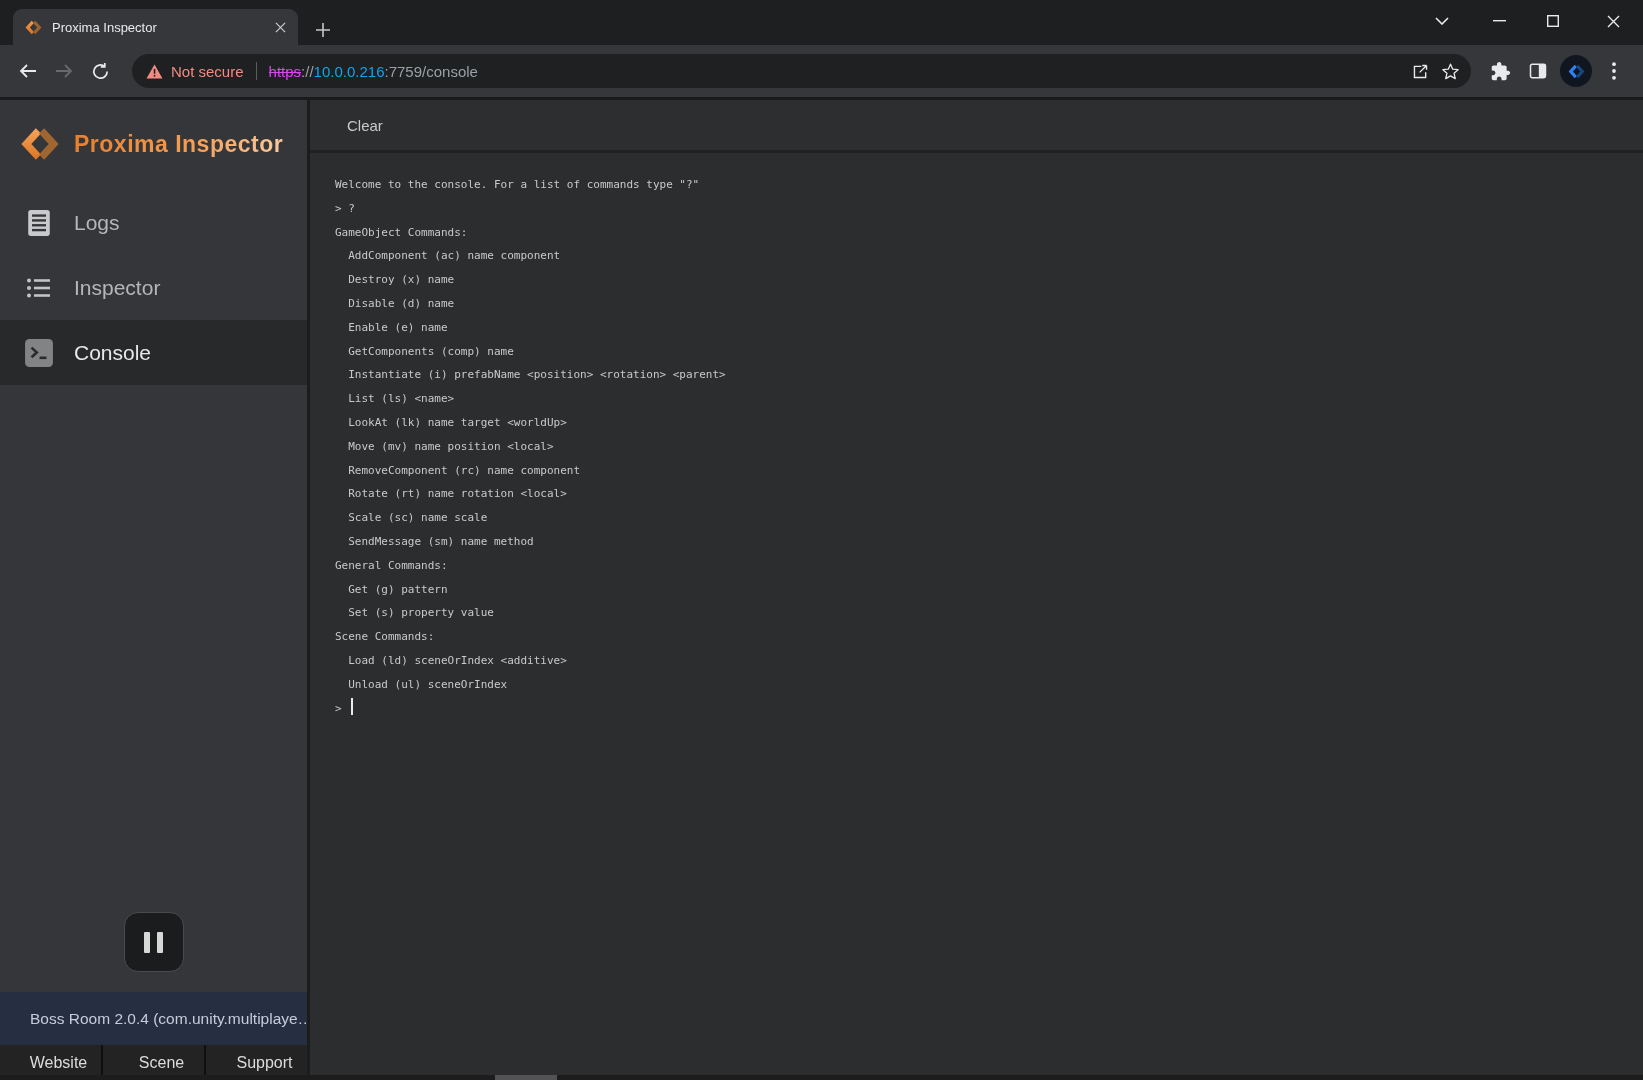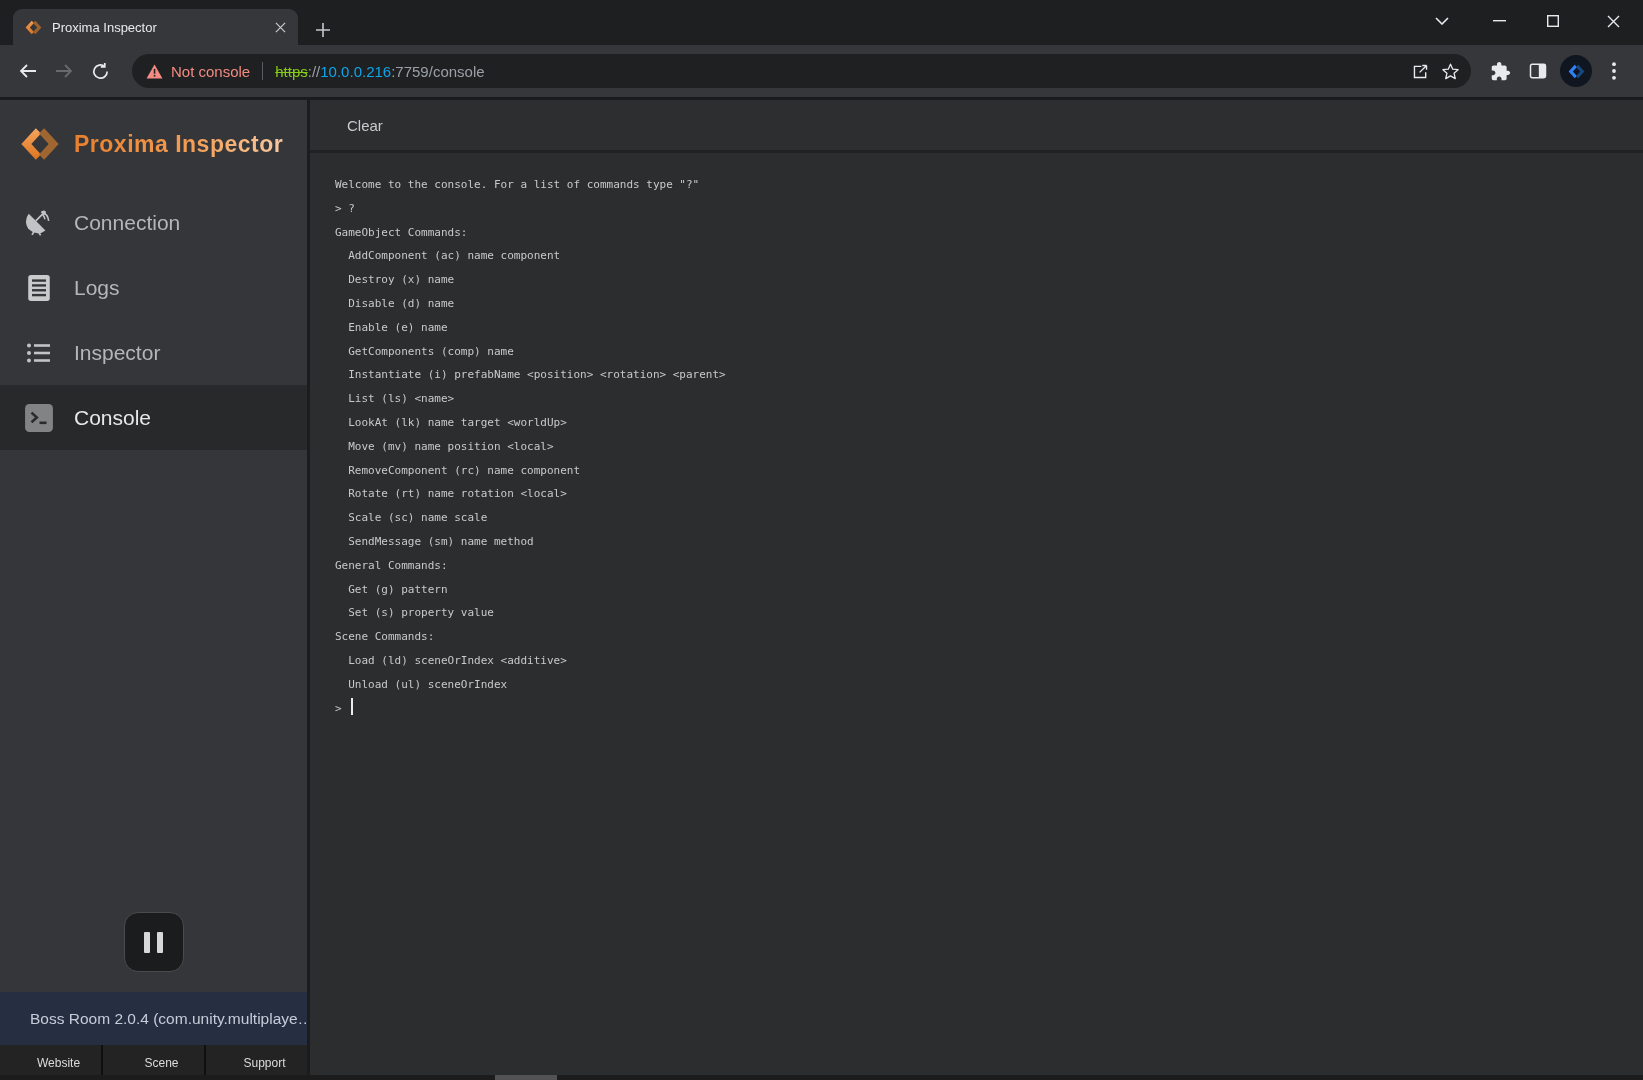--- a/index.html
+++ b/index.html
@@ -19,21 +19,21 @@
   .win-btn{position:absolute;top:8px;width:40px;height:26px;display:flex;align-items:center;justify-content:center;}
   
   .toolbar{height:52px;background:#36373a;display:flex;align-items:center;padding:0 10px;box-sizing:border-box;}
   .nav-btn{width:36px;height:36px;}
   .omnibox{flex:1;height:34px;margin:0 10px 0 14px;background:#1f2022;border-radius:17px;
            display:flex;align-items:center;padding:0 6px 0 14px;box-sizing:border-box;min-width:0;}
   .sec-chip{display:flex;align-items:center;gap:8px;cursor:pointer;}
   .sec-label{color:#f28b82;font-size:15px;}
   .omni-divider{width:1px;height:18px;background:#5a5c5f;margin:0 12px;}
   .url{font-size:15px;color:#9aa0a6;white-space:nowrap;flex:1;overflow:hidden;}
-  .url .scheme{color:#84cc16;text-decoration:line-through;}
+  .url .scheme{color:#d946ef;text-decoration:line-through;}
   .url .host{color:#0ea5e9;}
   .omni-icon{width:30px;height:30px;}
   .tb-right-icon{width:38px;height:36px;}
   .ext-circle{width:32px;height:32px;border-radius:50%;background:#10161f;display:flex;align-items:center;justify-content:center;}
   
   .app{display:flex;height:983px;border-top:3px solid #1a1b1c;box-sizing:border-box;}
   .sidebar{width:310px;background:#353639;border-right:3px solid #1b1c1d;display:flex;flex-direction:column;box-sizing:border-box;flex:none;}
   .logo-row{display:flex;align-items:center;gap:14px;padding:24px 0 0 20px;}
   .brand{font-size:23px;font-weight:bold;letter-spacing:.5px;color:#f09544;white-space:nowrap;}
   @supports ((-webkit-background-clip:text) or (background-clip:text)){
@@ -46,21 +46,21 @@
   .nav-ic{width:30px;display:flex;justify-content:center;}
   .side-spacer{flex:1;}
   .pause-wrap{display:flex;justify-content:center;margin-bottom:20px;}
   .pause-btn{width:58px;height:58px;background:#1b1c1e;border:1px solid #4a4b4d;border-radius:14px;
              display:flex;align-items:center;justify-content:center;gap:7px;cursor:pointer;}
   .pause-bar{width:6px;height:21px;background:#d8d8d8;border-radius:1px;}
   .status-bar{height:57px;background:#1d5f36;color:#cdd8cd;font-size:19px;display:flex;align-items:center;justify-content:center;flex:none;}
   .project-bar{height:53px;background:#262e42;color:#c6ccd8;font-size:15.5px;display:flex;align-items:center;
                padding:0 30px;white-space:nowrap;overflow:hidden;flex:none;box-sizing:border-box;}
   .side-footer{height:35px;display:flex;background:#0f0f0f;gap:2px;flex:none;}
-  .footer-cell{flex:1;background:#232324;color:#dcdcdc;font-size:12px;display:flex;align-items:center;justify-content:center;cursor:pointer;padding-left:16px;}
+  .footer-cell{flex:1;background:#232324;color:#dcdcdc;font-size:16px;display:flex;align-items:center;justify-content:center;cursor:pointer;padding-left:16px;}
   
   .content{flex:1;display:flex;flex-direction:column;background:#2c2d2f;min-width:0;}
   .content-header{height:53px;background:#2d2e30;border-bottom:3px solid #202123;display:flex;align-items:center;
                   padding-left:37px;flex:none;box-sizing:border-box;}
   .clear-btn{color:#c9cacb;font-size:15px;cursor:pointer;}
   .console{flex:1;padding:20px 10px 0 25px;font-family:"DejaVu Sans Mono","Liberation Mono",monospace;
            font-size:11px;line-height:23.8px;color:#c9c9c9;white-space:pre;overflow:hidden;}
   .cursor{display:inline-block;width:2px;height:17px;background:#ececec;vertical-align:-3px;margin-left:3px;}
   
   .hscroll{position:absolute;left:0;right:0;bottom:0;height:5px;background:#1c1c1d;}
@@ -138,21 +138,21 @@
 
   <div class="omnibox">
     <span class="sec-chip">
       <span>
         <svg width="17" height="15" viewBox="0 0 18 16">
           <path d="M9 0.5 L17.5 15.5 H0.5 Z" fill="#f28b82"></path>
           <rect x="8.2" y="5.2" width="1.7" height="5.2" fill="#1f2022"></rect>
           <rect x="8.2" y="11.6" width="1.7" height="1.8" fill="#1f2022"></rect>
         </svg>
       </span>
-      <span class="sec-label">Not console</span>
+      <span class="sec-label">Not secure</span>
     </span>
     <span class="omni-divider"></span>
     <span class="url"><span class="scheme">https</span><span>://</span><span class="host">10.0.0.216</span><span>:7759/console</span></span>
     <span class="icon-btn omni-icon">
       <svg width="19" height="19" viewBox="0 0 22 22">
         <path d="M12 5 H4 V18 H17 V12" fill="none" stroke="#e8eaed" stroke-width="1.6"></path>
         <path d="M10 12 L18 4 M18 4 H13 M18 4 V9" fill="none" stroke="#e8eaed" stroke-width="1.6"></path>
       </svg>
     </span>
     <span class="icon-btn omni-icon">
@@ -205,33 +205,20 @@
           <path d="M9.5 2.5 L0.8 12 L9.5 21.5 L12.6 18.3 L6.8 12 L12.6 5.7 Z" fill="url(#og2)"></path>
           <path d="M14.5 2.5 L23.2 12 L14.5 21.5 L11.4 18.3 L17.2 12 L11.4 5.7 Z" fill="#a06632"></path>
         </svg>
       </span>
       <span class="brand">Proxima Inspector</span>
     </div>
 
     <div class="nav">
       <div class="nav-item">
         <span class="nav-ic">
-          <svg width="28" height="28" viewBox="0 0 26 26">
-            <path d="M3.5 4.5 L19 20 A11 11 0 0 1 3.5 4.5 Z" fill="#c2c3c5"></path>
-            <path d="M10 11 L17 4" stroke="#c2c3c5" stroke-width="1.6"></path>
-            <circle cx="17.5" cy="3.5" r="2" fill="#c2c3c5"></circle>
-            <path d="M18.5 9.5 A6 6 0 0 0 16.5 5.5" fill="none" stroke="#c2c3c5" stroke-width="1.5"></path>
-            <path d="M22 11 A10 10 0 0 0 15 2.6" fill="none" stroke="#c2c3c5" stroke-width="1.5"></path>
-            <path d="M9 20 L6.5 24 M13 22 L14.5 24.5" stroke="#c2c3c5" stroke-width="1.6"></path>
-          </svg>
-        </span>
-        <span>Connection</span>
-      </div>
-      <div class="nav-item">
-        <span class="nav-ic">
           <svg width="24" height="28" viewBox="0 0 22 26">
             <rect x="1" y="1" width="20" height="24" rx="2.5" fill="#c9cacb"></rect>
             <rect x="4.5" y="5" width="13" height="2.2" fill="#353639"></rect>
             <rect x="4.5" y="9.5" width="13" height="2.2" fill="#353639"></rect>
             <rect x="4.5" y="14" width="13" height="2.2" fill="#353639"></rect>
             <rect x="4.5" y="18.5" width="13" height="2.2" fill="#353639"></rect>
           </svg>
         </span>
         <span>Logs</span>
       </div>

